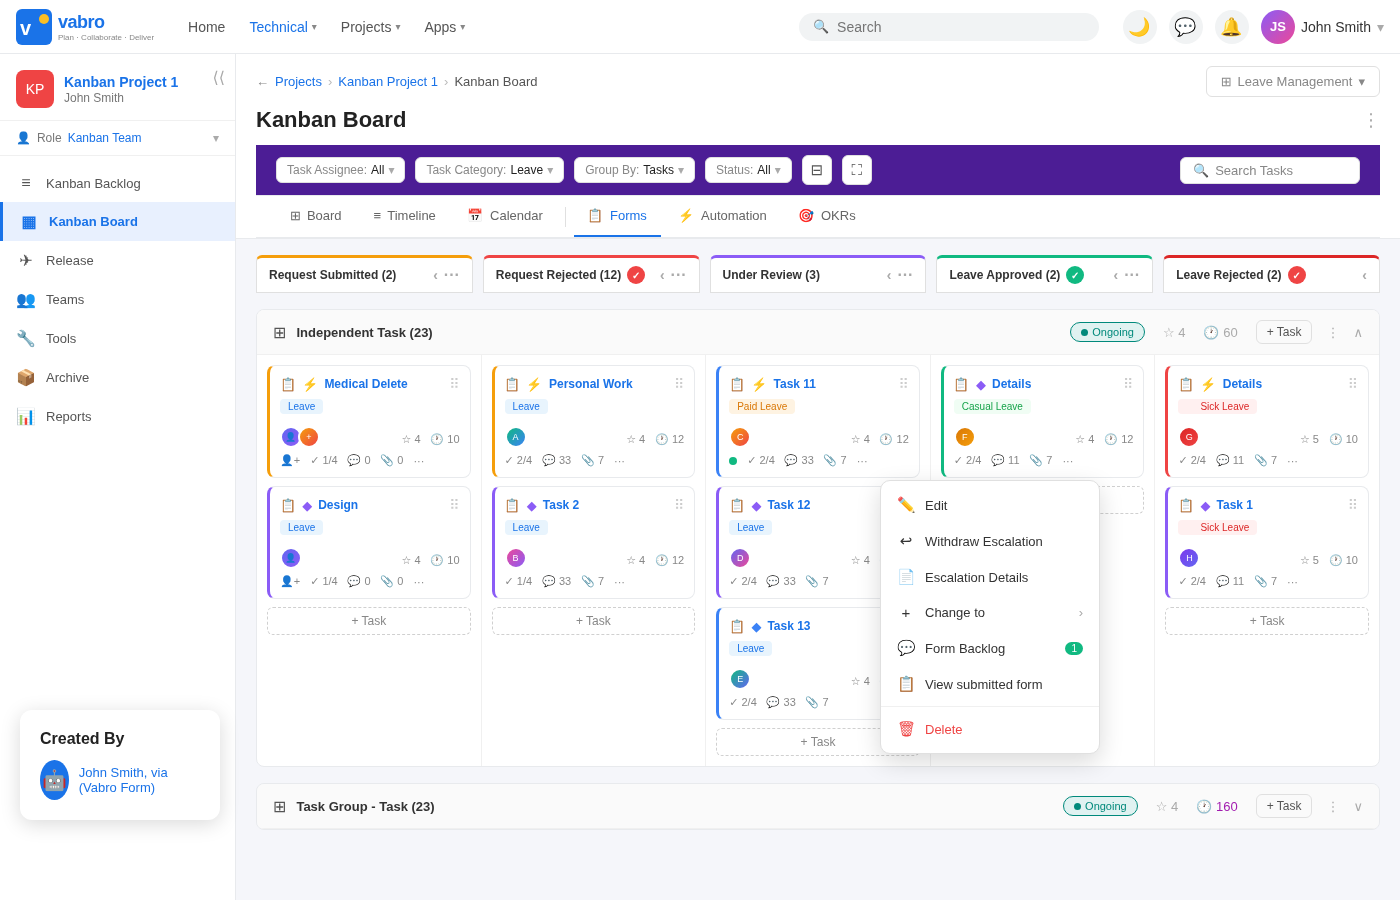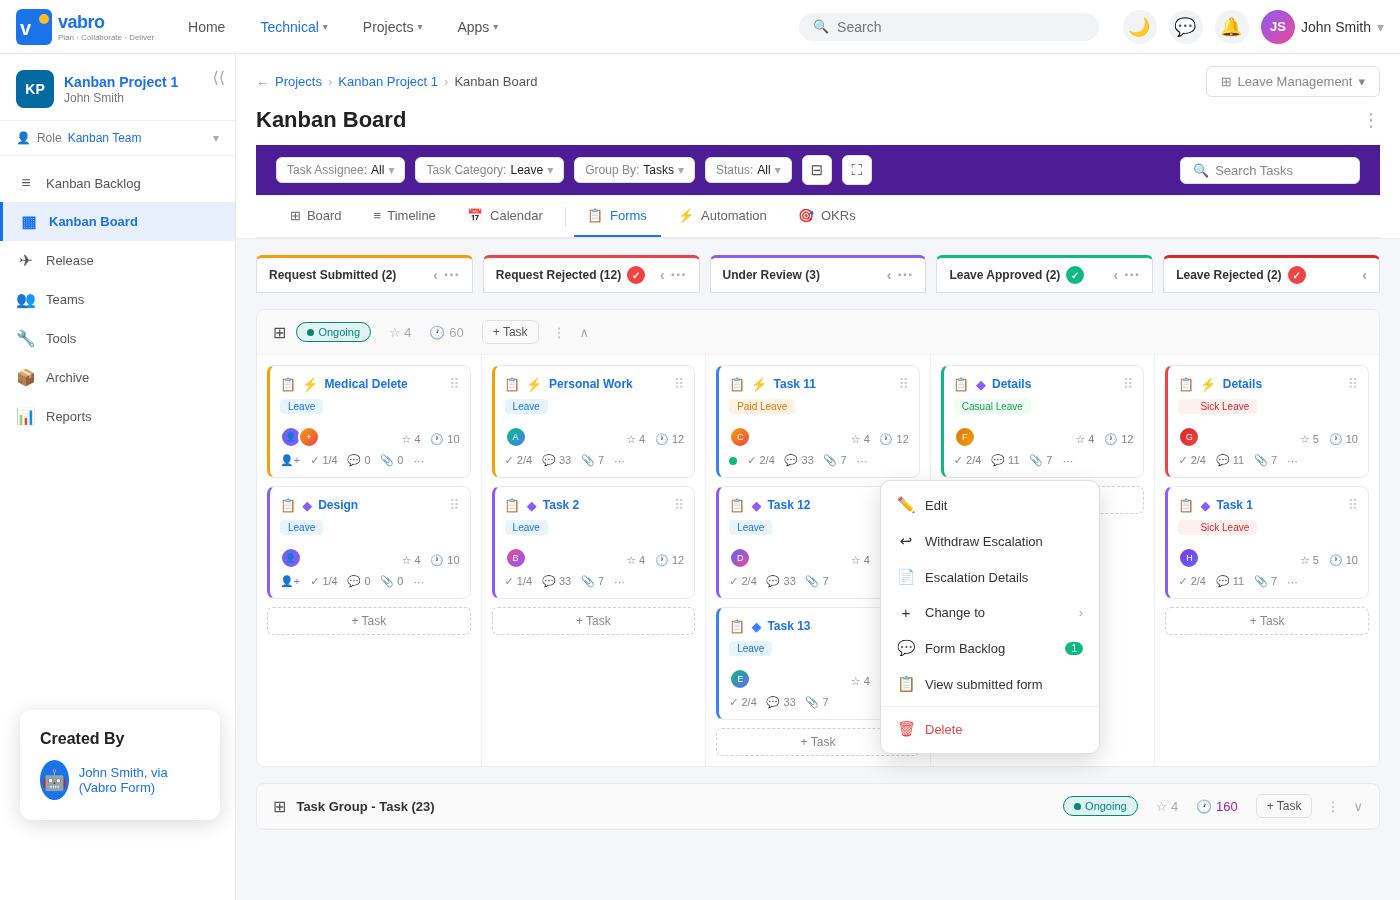--- a/index.html
+++ b/index.html
@@ -12,21 +12,21 @@
       border-bottom: 1px solid #e8eaed;
       display: flex;
       align-items: center;
       padding: 0 16px;
       gap: 24px;
       position: fixed;
       top: 0; left: 0; right: 0;
       z-index: 100;
     }
     .logo { display: flex; align-items: center; gap: 6px; min-width: 120px; }
-    .nav-links { display: flex; align-items: center; gap: 15px; flex: 1; }
+    .nav-links { display: flex; align-items: center; gap: 4px; flex: 1; }
     .nav-link { padding: 6px 10px; border-radius: 4px; cursor: pointer; color: #555; font-size: 14px; display: flex; align-items: center; gap: 4px; }
     .nav-link.active { color: #1a73e8; }
     .nav-chevron { font-size: 10px; color: #888; }
     .search-bar { flex: 0 0 300px; display: flex; align-items: center; background: #f1f3f4; border-radius: 24px; padding: 6px 14px; gap: 8px; }
     .search-bar input { background: none; border: none; outline: none; font-size: 14px; color: #333; width: 100%; }
     .nav-actions { display: flex; align-items: center; gap: 12px; margin-left: auto; }
     .nav-icon-btn { width: 34px; height: 34px; border-radius: 50%; display: flex; align-items: center; justify-content: center; cursor: pointer; color: #555; font-size: 18px; background: #f1f3f4; }
     .avatar-btn { display: flex; align-items: center; gap: 6px; cursor: pointer; font-size: 14px; }
     .avatar { width: 34px; height: 34px; border-radius: 50%; background: linear-gradient(135deg, #8b5cf6, #ec4899); display: flex; align-items: center; justify-content: center; color: #fff; font-size: 13px; font-weight: 600; overflow: hidden; }
 
@@ -39,21 +39,21 @@
       background: #fff;
       border-right: 1px solid #e8eaed;
       display: flex;
       flex-direction: column;
       flex-shrink: 0;
       overflow-y: auto;
       position: relative;
     }
     .sidebar-collapse { position: absolute; top: 14px; right: 10px; cursor: pointer; color: #aaa; font-size: 16px; }
     .sidebar-project { padding: 16px 16px 12px; display: flex; align-items: center; gap: 10px; border-bottom: 1px solid #f0f0f0; }
-    .project-icon { width: 38px; height: 38px; background: #0369a1; border-radius: 8px; display: flex; align-items: center; justify-content: center; color: #fff; font-weight: 700; font-size: 14px; flex-shrink: 0; }
+    .project-icon { width: 38px; height: 38px; background: #ef4444; border-radius: 8px; display: flex; align-items: center; justify-content: center; color: #fff; font-weight: 400; font-size: 14px; flex-shrink: 0; }
     .project-name { font-size: 14px; font-weight: 700; color: #1a73e8; line-height: 1.3; }
     .project-user { font-size: 12px; color: #777; }
     .sidebar-role { display: flex; align-items: center; gap: 6px; padding: 10px 16px; border-bottom: 1px solid #f0f0f0; color: #777; font-size: 12px; }
     .role-value { color: #1a73e8; font-weight: 500; }
     .sidebar-nav { padding: 8px 0; flex: 1; }
     .sidebar-item { display: flex; align-items: center; gap: 10px; padding: 10px 16px; cursor: pointer; color: #555; font-size: 13px; border-radius: 0; }
     .sidebar-item.active { background: #e8f0fe; color: #1a73e8; font-weight: 600; border-left: 3px solid #1a73e8; }
     .sidebar-icon { font-size: 16px; width: 20px; text-align: center; }
 
     
@@ -388,20 +388,21 @@
         <div class="column-header dark-red">
           <span>Leave Rejected (2)</span>
           <div class="col-check col-check-red">✓</div>
           <span class="col-icon">‹</span>
         </div>
       </div>
 
       <div class="task-group">
         <div class="task-group-header">
           <span class="group-icon">⊞</span>
+          <span class="group-name">Independent Task (23)</span>
           <div class="badge-ongoing">
             <span class="badge-dot"></span>Ongoing
           </div>
           <span style="color:#aaa;font-size:13px;display:flex;align-items:center;gap:3px;margin-left:8px">☆ 4</span>
           <span style="color:#aaa;font-size:13px;display:flex;align-items:center;gap:3px;margin-left:8px">🕐 60</span>
           <div class="group-add" style="margin-left:8px">+ Task</div>
           <span class="group-more" style="margin-left:4px">⋮</span>
           <span style="color:#aaa;margin-left:4px">∧</span>
         </div>
 

